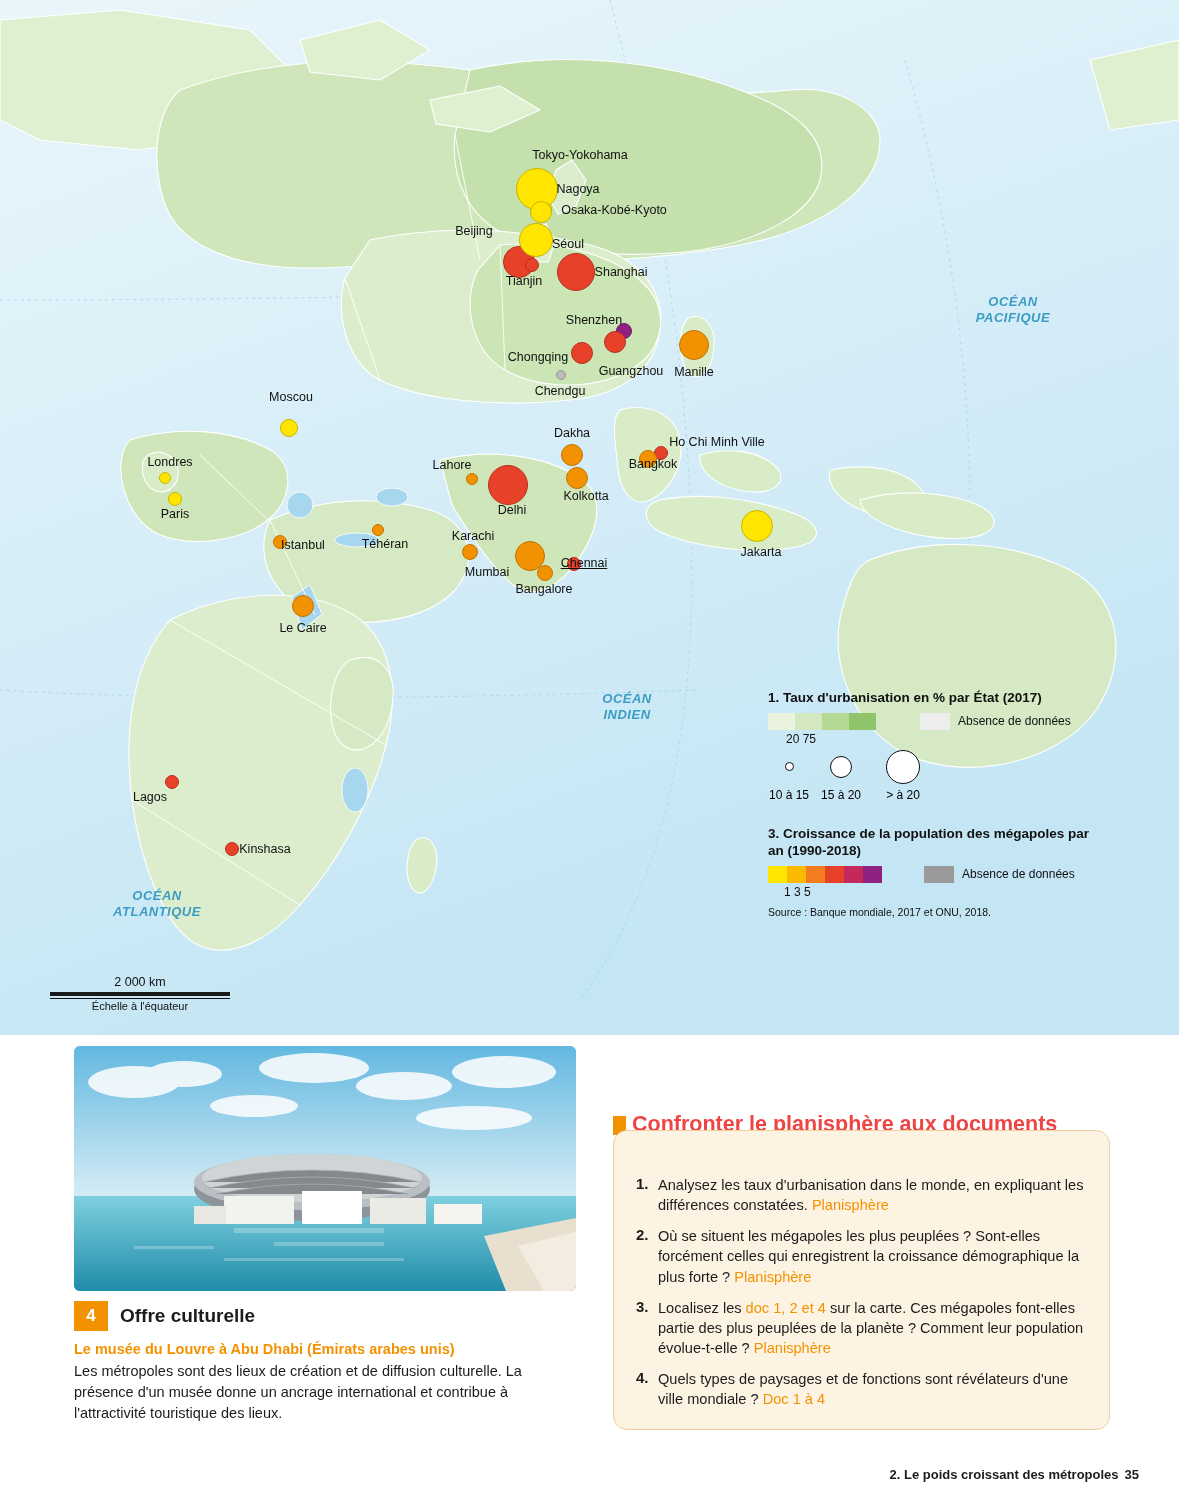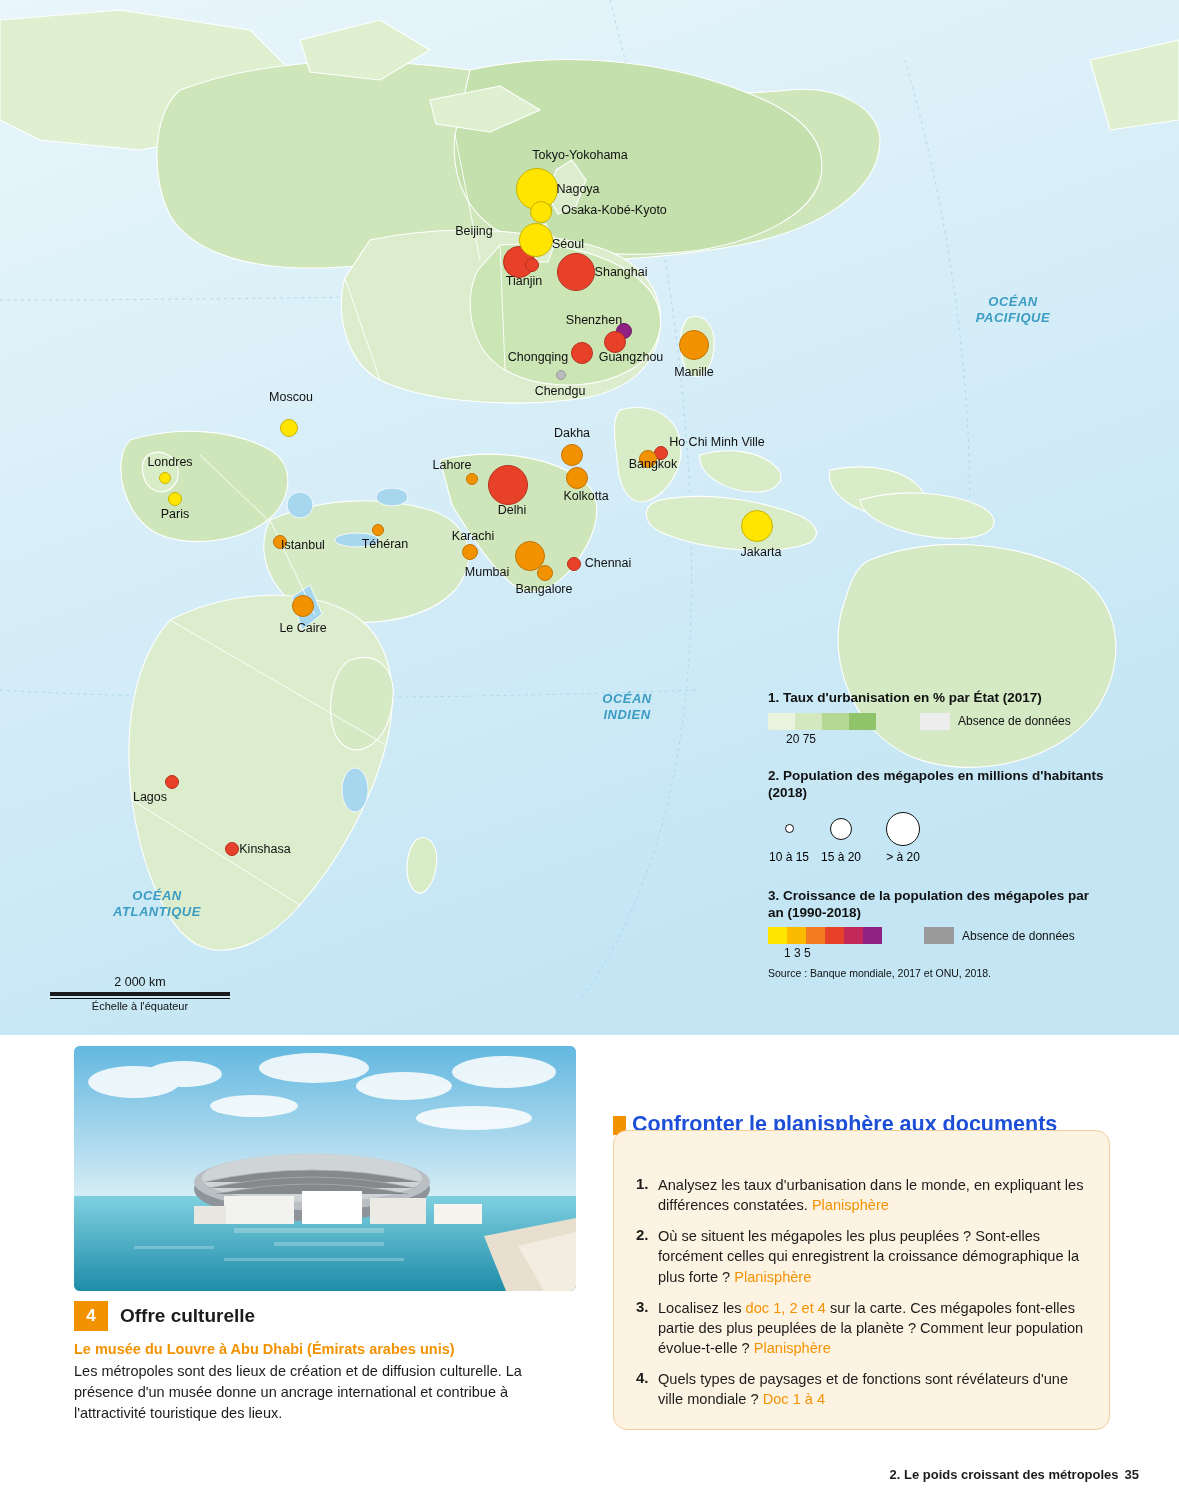--- a/index.html
+++ b/index.html
@@ -85,21 +85,21 @@
   #qbox {
     position: absolute; left: 613px; top: 1130px; width: 497px;
     background: #fdf3e2; border: 1px solid #f0cf9c; border-radius: 14px;
     padding: 44px 22px 20px 22px;
   }
   #qtitle {
     position: absolute; left: 613px; top: 1112px; width: 500px;
     display: flex; align-items: flex-start;
   }
   .qmark { width: 13px; height: 19px; background: #f39200; margin-top: 4px; }
-  .qtitle-text { color: #1d4ed8; font-weight: bold; font-size: 21.5px; line-height: 1.18; margin-left: 6px; }
+  .qtitle-text { color: #ef4444; font-weight: bold; font-size: 21.5px; line-height: 1.18; margin-left: 6px; }
   .q-item { display: flex; margin-bottom: 11px; }
   .q-num { font-weight: bold; font-size: 15px; color: #1c1c1c; width: 22px; flex: none; }
   .q-text { font-size: 14.6px; color: #1c1c1c; line-height: 1.38; }
   .ref { color: #f39200; }
 
   
   #footer {
     position: absolute; right: 40px; bottom: 18px; font-size: 13px; color: #1c1c1c;
   }
   #footer b { font-weight: bold; }
@@ -221,21 +221,21 @@
       <div class="city-label" style="left: 474px; top: 231px;">Beijing</div>
       <div class="city-dot" style="left: 536px; top: 240px; width: 34px; height: 34px; background: rgb(255, 229, 0); border: 1.5px solid rgb(201, 180, 0);"></div>
       <div class="city-label" style="left: 568px; top: 244px;">Séoul</div>
       <div class="city-dot" style="left: 576px; top: 272px; width: 38px; height: 38px; background: rgb(232, 65, 42); border: 1.5px solid rgb(183, 48, 30);"></div>
       <div class="city-label" style="left: 621px; top: 272px;">Shanghai</div>
       <div class="city-dot" style="left: 532px; top: 265px; width: 14px; height: 14px; background: rgb(232, 65, 42); border: 1.5px solid rgb(183, 48, 30);"></div>
       <div class="city-label" style="left: 524px; top: 281px;">Tianjin</div>
       <div class="city-dot" style="left: 624px; top: 331px; width: 16px; height: 16px; background: rgb(142, 33, 130); border: 1.5px solid rgb(109, 24, 100);"></div>
       <div class="city-label" style="left: 594px; top: 320px;">Shenzhen</div>
       <div class="city-dot" style="left: 615px; top: 342px; width: 22px; height: 22px; background: rgb(232, 65, 42); border: 1.5px solid rgb(183, 48, 30);"></div>
-      <div class="city-label" style="left: 631px; top: 357px;">Guangzhou</div>
+      <div class="city-label" style="left: 631px; top: 371px;">Guangzhou</div>
       <div class="city-dot" style="left: 582px; top: 353px; width: 22px; height: 22px; background: rgb(232, 65, 42); border: 1.5px solid rgb(183, 48, 30);"></div>
       <div class="city-label" style="left: 538px; top: 357px;">Chongqing</div>
       <div class="city-dot" style="left: 694px; top: 345px; width: 30px; height: 30px; background: rgb(243, 146, 0); border: 1.5px solid rgb(193, 115, 0);"></div>
       <div class="city-label" style="left: 694px; top: 372px;">Manille</div>
       <div class="city-dot" style="left: 561px; top: 375px; width: 10px; height: 10px; background: rgb(188, 188, 188); border: 1.5px solid rgb(154, 154, 154);"></div>
       <div class="city-label" style="left: 560px; top: 391px;">Chendgu</div>
       <div class="city-dot" style="left: 289px; top: 428px; width: 18px; height: 18px; background: rgb(255, 229, 0); border: 1.5px solid rgb(201, 180, 0);"></div>
       <div class="city-label" style="left: 291px; top: 397px;">Moscou</div>
       <div class="city-dot" style="left: 572px; top: 455px; width: 22px; height: 22px; background: rgb(243, 146, 0); border: 1.5px solid rgb(193, 115, 0);"></div>
       <div class="city-label" style="left: 572px; top: 433px;">Dakha</div>
@@ -255,21 +255,21 @@
       <div class="city-label" style="left: 512px; top: 510px;">Delhi</div>
       <div class="city-dot" style="left: 757px; top: 526px; width: 32px; height: 32px; background: rgb(255, 229, 0); border: 1.5px solid rgb(201, 180, 0);"></div>
       <div class="city-label" style="left: 761px; top: 552px;">Jakarta</div>
       <div class="city-dot" style="left: 280px; top: 542px; width: 14px; height: 14px; background: rgb(243, 146, 0); border: 1.5px solid rgb(193, 115, 0);"></div>
       <div class="city-label" style="left: 303px; top: 545px;">Istanbul</div>
       <div class="city-dot" style="left: 378px; top: 530px; width: 12px; height: 12px; background: rgb(243, 146, 0); border: 1.5px solid rgb(193, 115, 0);"></div>
       <div class="city-label" style="left: 385px; top: 544px;">Téhéran</div>
       <div class="city-dot" style="left: 470px; top: 552px; width: 16px; height: 16px; background: rgb(243, 146, 0); border: 1.5px solid rgb(193, 115, 0);"></div>
       <div class="city-label" style="left: 473px; top: 536px;">Karachi</div>
       <div class="city-dot" style="left: 574px; top: 564px; width: 14px; height: 14px; background: rgb(232, 65, 42); border: 1.5px solid rgb(183, 48, 30);"></div>
-      <div class="city-label" style="left: 608px; top: 563px;">Chennai</div>
+      <div class="city-label" style="left: 584px; top: 563px; text-decoration: underline;">Chennai</div>
       <div class="city-dot" style="left: 530px; top: 556px; width: 30px; height: 30px; background: rgb(243, 146, 0); border: 1.5px solid rgb(193, 115, 0);"></div>
       <div class="city-label" style="left: 487px; top: 572px;">Mumbai</div>
       <div class="city-dot" style="left: 545px; top: 573px; width: 16px; height: 16px; background: rgb(243, 146, 0); border: 1.5px solid rgb(193, 115, 0);"></div>
       <div class="city-label" style="left: 544px; top: 589px;">Bangalore</div>
       <div class="city-dot" style="left: 303px; top: 606px; width: 22px; height: 22px; background: rgb(243, 146, 0); border: 1.5px solid rgb(193, 115, 0);"></div>
       <div class="city-label" style="left: 303px; top: 628px;">Le Caire</div>
       <div class="city-dot" style="left: 172px; top: 782px; width: 14px; height: 14px; background: rgb(232, 65, 42); border: 1.5px solid rgb(183, 48, 30);"></div>
       <div class="city-label" style="left: 150px; top: 797px;">Lagos</div>
       <div class="city-dot" style="left: 232px; top: 849px; width: 14px; height: 14px; background: rgb(232, 65, 42); border: 1.5px solid rgb(183, 48, 30);"></div>
       <div class="city-label" style="left: 265px; top: 849px;">Kinshasa</div>
@@ -290,21 +290,20 @@
         <span style="background:#d4e8bf"></span>
         <span style="background:#b6d895"></span>
         <span style="background:#8fc46a"></span>
       </div>
       <div style="width:44px"></div>
       <div class="nodata-box"></div>
       <div class="leg-caption">Absence de données</div>
     </div>
     <div class="ticks" style="margin-left:18px;">20   75</div>
 
-    <div class="leg-title" style="margin-top:22px;">2. Population des mégapoles en millions d'habitants (2018)</div>
     <div class="leg-row" style="height:42px;align-items:center;">
       <div style="width:42px;text-align:center;">
           <div class="circle-key" style="width:9px;height:9px;margin:0 auto;"></div>
         </div>
       <div style="width:62px;text-align:center;">
           <div class="circle-key" style="width:22px;height:22px;margin:0 auto;"></div>
         </div>
       <div style="width:62px;text-align:center;">
           <div class="circle-key" style="width:34px;height:34px;margin:0 auto;"></div>
         </div>

